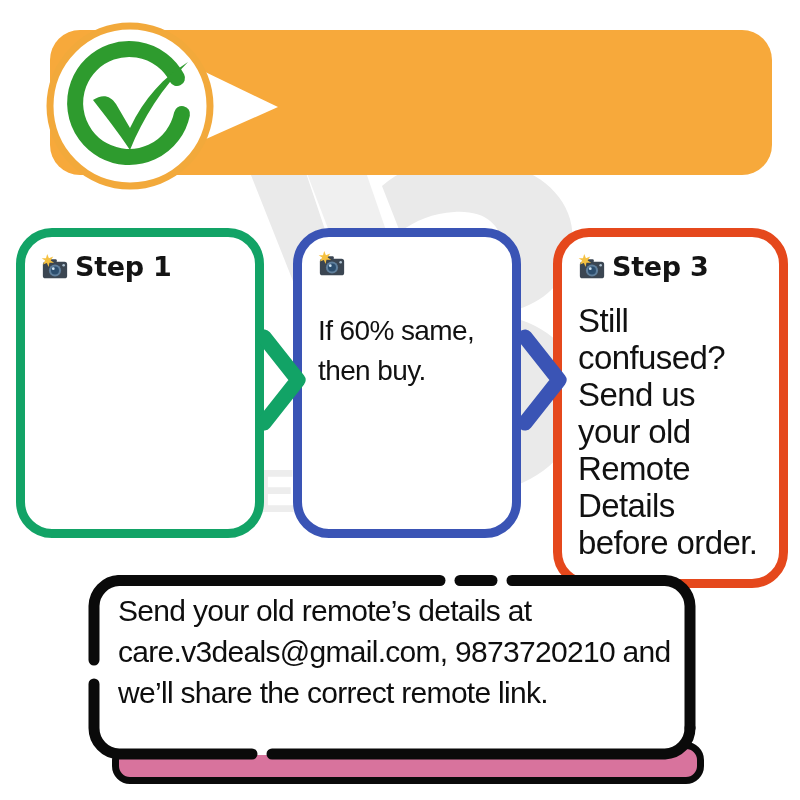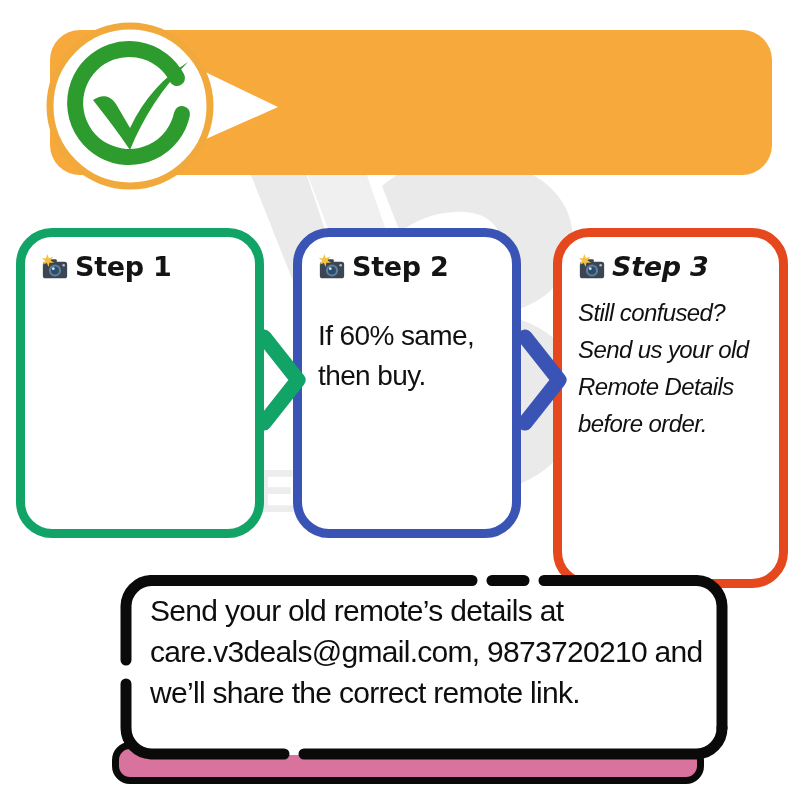--- a/index.html
+++ b/index.html
@@ -80,21 +80,21 @@
     position: absolute;
     box-sizing: border-box;
     background: #ffffff;
     border-style: solid;
     border-width: 9px;
     border-radius: 36px;
     z-index: 6;
   }
   .card-1 { left: 16px;  top: 228px; width: 248px; height: 310px; border-color: #12A366; }
   .card-2 { left: 293px; top: 228px; width: 228px; height: 310px; border-color: #3A54B5; }
-  .card-3 { left: 553px; top: 228px; width: 235px; height: 360px; border-color: #E5481C; font-style: italic; }
+  .card-3 { left: 553px; top: 228px; width: 235px; height: 360px; border-color: #E5481C; }
 
   .card-inner {
     position: relative;
     padding: 14px 21px 0 16px;
     height: 100%;
     box-sizing: border-box;
   }
   .step-head {
     display: flex;
     align-items: center;
@@ -109,21 +109,21 @@
   .cam-icon { width: 28px; height: 26px; flex: 0 0 auto; display:block; }
   .step-body {
     margin-top: 14px;
     font-family: "Liberation Sans", sans-serif;
     font-size: 28px;
     line-height: 40px;
     color: #111111;
     letter-spacing: -0.6px;
   }
   .card-2 .step-body { margin-top: 34px; }
-  .card-3 .step-body { margin-top: 12px; font-size: 24px; line-height: 37px; }
+  .card-3 .step-body { margin-top: 20px; font-size: 33px; line-height: 37px; }
 
   
   .chevron {
     position: absolute;
     z-index: 7;
     width: 58px;
     height: 110px;
   }
   .chev-1 { left: 252px; top: 325px; }
   .chev-2 { left: 513px; top: 325px; }
@@ -136,21 +136,21 @@
     width: 592px;
     height: 42px;
     background: #D8739D;
     border: 7px solid #0A0A0A;
     border-radius: 18px;
     box-sizing: border-box;
     z-index: 8;
   }
   .callout {
     position: absolute;
-    left: 120px;
+    left: 88px;
     top: 574px;
     width: 608px;
     height: 186px;
     z-index: 9;
   }
   .callout-bg {
     position: absolute;
     left: 0; top: 0;
     width: 100%; height: 100%;
   }
@@ -228,21 +228,20 @@
       <div class="step-head">
         <svg class="cam-icon" viewBox="0 0 32 30">
           <rect x="2" y="9" width="28" height="19" rx="3" fill="#3B4652"></rect>
           <rect x="9" y="6" width="9" height="4" rx="1.2" fill="#3B4652"></rect>
           <circle cx="16" cy="19" r="7" fill="#5F7F9C"></circle>
           <circle cx="16" cy="19" r="4.6" fill="#2C4E6E"></circle>
           <circle cx="14" cy="17" r="1.6" fill="#CFE4F2"></circle>
           <circle cx="26" cy="13" r="1.5" fill="#AFC3D2"></circle>
           <path d="M7 0 L9 5 L14 3 L11 7.5 L15 10 L9.6 10 L8.6 15 L6.6 10.4 L2 12 L4.6 7.6 L0.6 5 L5.6 5 Z" fill="#F5C141"></path>
         </svg>
-        <span>Step 2</span>
       </div>
       <div class="step-body">If 60% same, then buy.</div>
     </div>
   </div>
 
   <svg class="chevron chev-2" viewBox="0 0 58 110">
     <path d="M12 12 L46 55 L12 98" fill="none" stroke="#3A54B5" stroke-width="15" stroke-linecap="round" stroke-linejoin="round"></path>
   </svg>
 
   <div class="card card-3">

